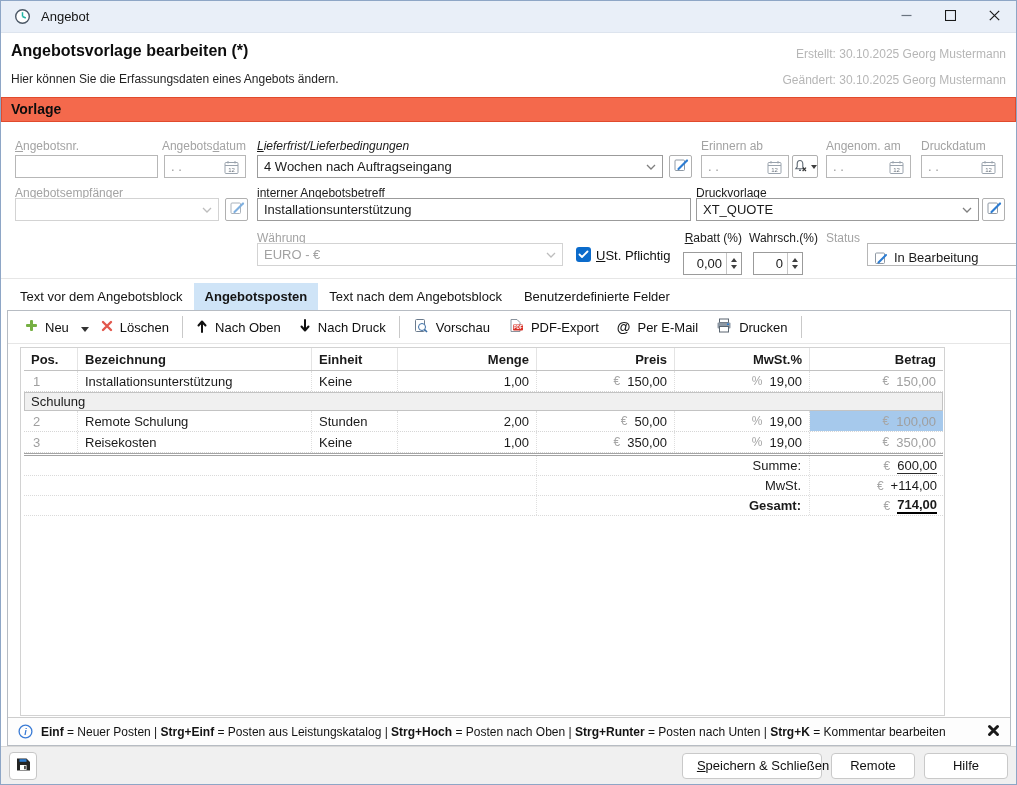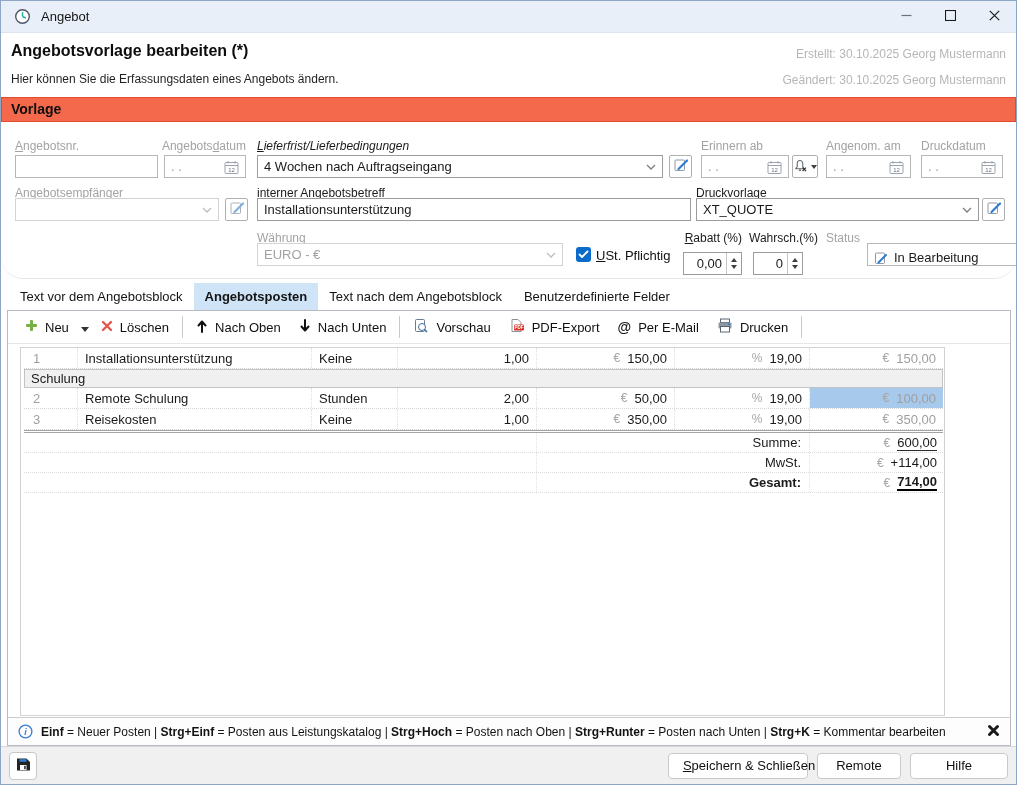--- a/index.html
+++ b/index.html
@@ -18,21 +18,21 @@
   .header { position:absolute; top:33px; left:0; right:0; height:63px; background:#fff; }
   .hdr-title { position:absolute; left:10px; top:8px; font-size:16px; font-weight:700; color:#0d0d0d; }
   .hdr-sub { position:absolute; left:10px; top:38px; font-size:12px; color:#1f1f1f; }
   .hdr-meta { position:absolute; right:10px; font-size:12px; color:#b6b6b6; }
   .m1 { top:13px; } .m2 { top:39px; }
 
   
   .banner { position:absolute; top:96px; left:0; right:0; height:25px; background:#f4694c; border:1px solid #e14b2d; font-size:14px; font-weight:700; color:#0d0d0d; line-height:22px; padding-left:9px; }
 
   
-  .form { position:absolute; top:121px; left:0; right:0; height:157px; border-bottom:1px solid #e6e6e6; background:#fff;border-radius:22px; }
+  .form { position:absolute; top:121px; left:0; right:0; height:157px; border-bottom:1px solid #e6e6e6; background:#fff; }
   .lbl { position:absolute; font-size:12px; color:#a3a3a3; white-space:nowrap; }
   .lbl.en { color:#1b1b1b; }
   .mn { text-decoration:underline; }
   .fld { position:absolute; height:23px; background:#fff; border:1px solid #9b9b9b; display:flex; align-items:center; font-size:13px; padding:0 6px; }
   .fld.soft { border-color:#b7b7b7; }
   .fld.dis { border-color:#d3d3d3; color:#a2a2a2; }
   .fld .ph { color:#9c9c9c; }
   .fld .tail { margin-left:auto; display:flex; align-items:center; }
   .editbtn { position:absolute; width:23px; height:23px; border:1px solid #b0b0b0; background:#fff; border-radius:2px; display:flex; align-items:center; justify-content:center; }
   .cb { position:absolute; width:15px; height:15px; background:#0b6bcb; border-radius:3px; display:flex; align-items:center; justify-content:center; }
@@ -85,21 +85,21 @@
   .hintbar { position:absolute; left:0; right:0; bottom:0; height:28px; border-top:1px solid #cdcdcd; display:flex; align-items:center; padding:0 10px; font-size:12px; color:#131313; background:#fdfdfd; gap:0; }
   .hintbar .ico { margin-right:8px; display:flex; }
   .hb { font-weight:700; }
   .hint-close { margin-left:auto; display:flex; }
 
   
   .bottombar { position:absolute; left:0; right:0; bottom:0; height:38px; background:#f0f0f0; border-top:1px solid #d8d8d8; display:flex; align-items:center; padding:0 8px; }
   .iconbtn { width:28px; height:28px; background:#fff; border:1px solid #c7c7c7; border-radius:4px; display:flex; align-items:center; justify-content:center; }
   .btn { height:26px; background:#fff; border:1px solid #c9c9c9; border-radius:4px; font-size:13px; padding:0 10px; display:flex; align-items:center; justify-content:center; color:#101010; white-space:nowrap; }
   .btn-group { margin-left:auto; display:flex; gap:9px; }
-  .w-save { width:140px;padding-left:32px; } .w-abb { width:84px; } .w-hil { width:98px; }
+  .w-save { width:140px;padding-left:32px; } .w-abb { width:84px; } .w-hil { width:84px; }
 </style>
 </head>
 <body>
 
 <div class="window">
 
   <div class="titlebar">
     <span class="app-icon">
       <svg width="17" height="17" viewBox="0 0 17 17">
           <circle cx="8.5" cy="8.5" r="6.8" fill="#fff" stroke="#4c5866" stroke-width="1.4"></circle>
@@ -344,21 +344,21 @@
       <div class="tbtn">
         <span><svg width="12" height="14">
               <path d="M6 13 L6 3 M2.5 6.5 L6 2.5 L9.5 6.5" stroke="#111" stroke-width="2" fill="none" stroke-linecap="round" stroke-linejoin="round"></path>
             </svg></span>
         <span>Nach Oben</span>
       </div>
       <div class="tbtn">
         <span><svg width="12" height="14">
               <path d="M6 1 L6 11 M2.5 7.5 L6 11.5 L9.5 7.5" stroke="#111" stroke-width="2" fill="none" stroke-linecap="round" stroke-linejoin="round"></path>
             </svg></span>
-        <span>Nach Unten</span>
+        <span>Nach Druck</span>
       </div>
       <div class="tsep"></div>
       <div class="tbtn">
         <span><svg width="16" height="16">
               <rect x="2.5" y="1.5" width="9" height="12" rx="1" stroke="#6b7b8d" fill="#fff"></rect>
               <circle cx="9" cy="9" r="3.5" stroke="#3b6ea5" fill="#fff"></circle>
               <line x1="11.5" y1="11.5" x2="14" y2="14" stroke="#3b6ea5" stroke-width="1.6"></line>
             </svg></span>
         <span>Vorschau</span>
       </div>
@@ -381,20 +381,43 @@
               <rect x="11" y="5.5" width="2" height="1.5" fill="#2d7dd2"></rect>
               <rect x="3.5" y="8.5" width="9" height="5.5" fill="#fff" stroke="#5a6570"></rect>
             </svg></span>
         <span>Drucken</span>
       </div>
       <div class="tsep"></div>
     </div>
 
     <div class="viewport">
       <div class="grid">
+        <div class="grow ghead">
+          <div class="cell c0 cl">
+              <span>Pos.</span>
+            </div>
+          <div class="cell c1 cl">
+              <span>Bezeichnung</span>
+            </div>
+          <div class="cell c2 cl">
+              <span>Einheit</span>
+            </div>
+          <div class="cell c3 cr">
+              <span>Menge</span>
+            </div>
+          <div class="cell c4 cr">
+              <span>Preis</span>
+            </div>
+          <div class="cell c5 cr">
+              <span>MwSt.%</span>
+            </div>
+          <div class="cell c6 cr">
+              <span>Betrag</span>
+            </div>
+        </div>
 
         <div class="grow drow">
           <div class="cell c0 pos">
               <span>1</span>
             </div>
           <div class="cell c1 cl">
               <span>Installationsunterstützung</span>
             </div>
           <div class="cell c2 cl">
               <span>Keine</span>

